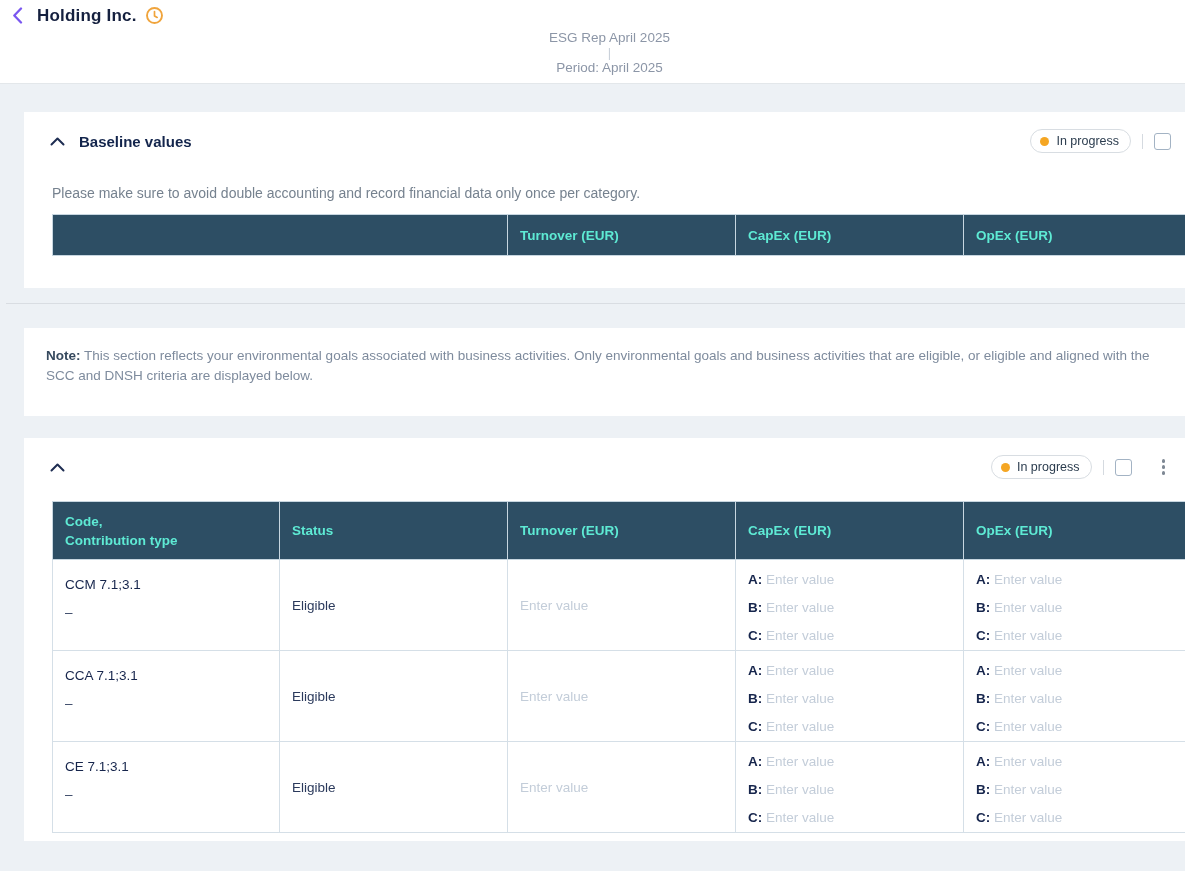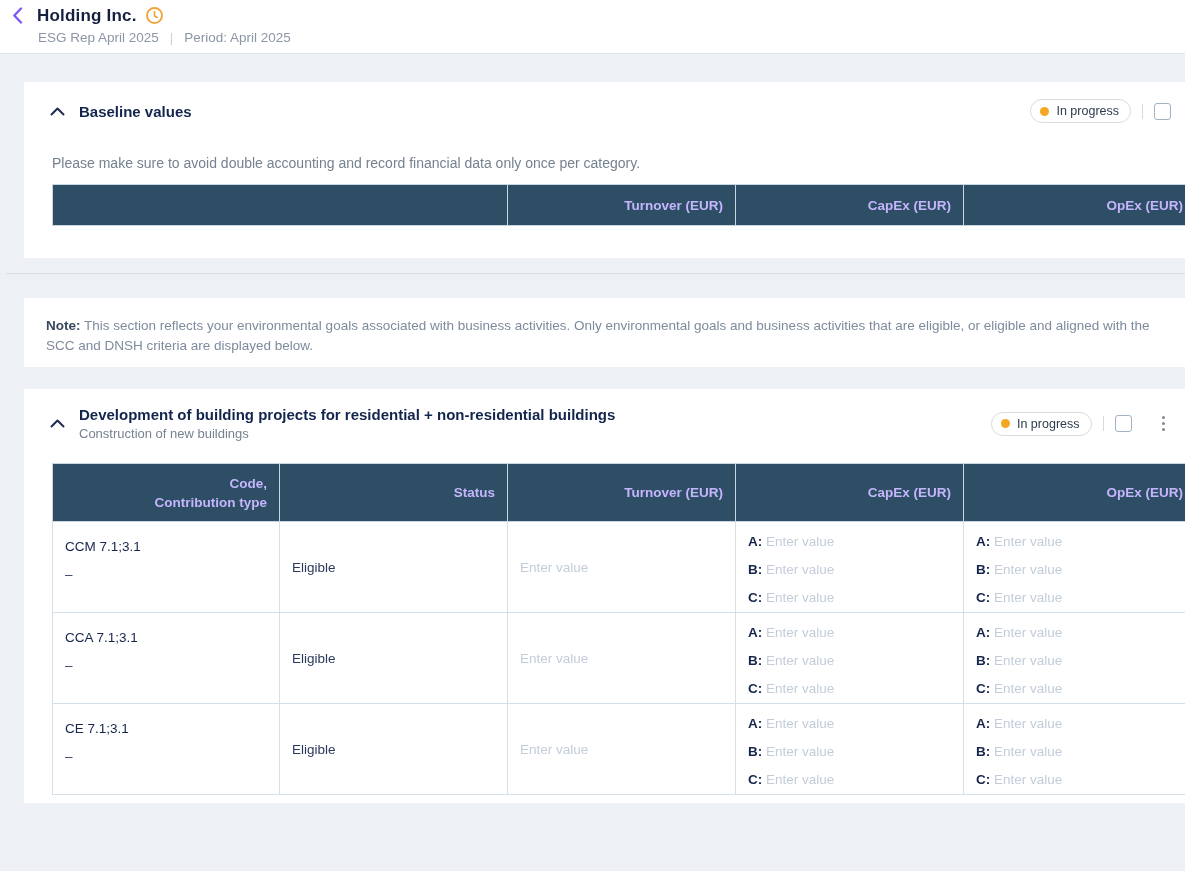--- a/index.html
+++ b/index.html
@@ -9,59 +9,59 @@
     background:#edf1f5;
     font-family:"Liberation Sans", sans-serif;
     color:#16254c;
   }
   
   .topbar { background:#fff; border-bottom:1px solid #e3e7ea; padding:5px 4px 8px 8px; }
   .title-row { display:flex; align-items:center; }
   .back-btn { background:none; border:none; padding:2px 4px; cursor:pointer; display:flex; align-items:center; }
   .page-title { font-size:17px; font-weight:bold; color:#15203f; margin:0 8px 0 10px; letter-spacing:.2px; }
   .clock { display:flex; align-items:center; }
-  .subtitle-row { display:flex; align-items:center; margin:4px 0 0 30px; font-size:13.5px; color:#8c96a7; }
+  .subtitle-row { display:flex; align-items:center; margin:4px 0 0 30px; font-size:13.5px; color:#8c96a7;flex-direction:column; }
   .subtle-sep { color:#c9d0d9; margin:0 11px; font-size:13px; }
   
   .card { background:#fff; margin-left:24px; }
   .card-baseline { margin-top:28px; padding:17px 14px 32px 22px; }
   .section-head { display:flex; align-items:center; }
   .collapse-btn { background:none; border:none; padding:2px 4px; cursor:pointer; display:flex; align-items:center; }
   .section-title { font-size:15px; font-weight:bold; color:#13254c; margin:0 0 0 10px; }
   .head-right { margin-left:auto; display:flex; align-items:center; gap:11px; }
   .badge { display:inline-flex; align-items:center; gap:7px; border:1px solid #d8dde2; border-radius:13px; padding:4px 11px 4px 9px; background:#fff; }
   .badge .dot { width:9px; height:9px; border-radius:50%; background:#f5a623; }
   .badge .badge-label { font-size:12.5px; color:#2b3c4e; }
   .vdiv { width:1px; height:15px; background:#d5dae0; }
   .checkbox { width:17px; height:17px; border:1.5px solid #a3b3c4; border-radius:3px; background:#fff; cursor:pointer; }
   .kebab { display:flex; flex-direction:column; gap:2.5px; align-items:center; padding:3px 6px; cursor:pointer; background:none; border:none; margin-left:13px; }
   .kebab i { width:3.5px; height:3.5px; border-radius:50%; background:#7e8894; }
   .helper { margin:32px 0 13px 6px; font-size:14px; color:#76828f; }
   
   table { border-collapse:collapse; table-layout:fixed; width:1143px; margin-left:6px; }
   table, th, td { border:1px solid #c7d6e0; }
   table { border:1px solid #a9c0cd; }
-  th { background:#2d4e64; color:#c4b5fd; font-size:13.5px; font-weight:bold; text-align:right; padding:8px 12px; vertical-align:middle; border-color:#c7d6e0; }
+  th { background:#2d4e64; color:#5eead4; font-size:13.5px; font-weight:bold; text-align:left; padding:8px 12px; vertical-align:middle; border-color:#c7d6e0; }
   .t1 th { height:41px; }
   .t1 td { height:42px; }
   td { background:#fff; font-size:13.5px; padding:0 12px; vertical-align:middle; border-color:#d5dfe7; }
   .row-label { font-weight:bold; color:#16254c; }
   .ph { color:#c3cdd9; }
   .t2 th { height:58px; line-height:19px; }
   .t2 td { height:84px; }
   .code-cell { vertical-align:top; padding-top:17px; }
   .code { font-weight:normal; color:#16254c; }
   .code-dash { margin-top:13px; color:#2b3a5c; }
   .status-cell { color:#2b3a5c; }
   .abc-cell { line-height:28px; padding-top:6px; }
   .abc-line b { color:#16254c; }
   .abc-line .ph { color:#c3cdd9; }
   
   .divider { height:1px; background:#d9dde2; margin:15px 0 24px 6px; }
-  .note-card { margin-top:0; padding:18px 26px 11px 22px; font-size:13.5px; line-height:20px; color:#7e8b9d; }
+  .note-card { margin-top:0; padding:18px 26px 30px 22px; font-size:13.5px; line-height:20px; color:#7e8b9d; }
   .note-card b { color:#36495e; }
   .card-activity { margin-top:22px; padding:17px 14px 8px 22px; }
   .head-text { margin-left:10px; }
   .section-title2 { font-size:15px; font-weight:bold; color:#13254c; margin:0; }
   .section-subtitle { font-size:13px; color:#76828f; margin:3px 0 0 0; }
   .t2 { margin-top:22px; }
   .t1 { margin-top:0; }
 </style>
 </head>
 <body>
@@ -134,24 +134,20 @@
   <span>This section reflects your environmental goals associated with business activities. Only environmental goals and business activities that are eligible, or eligible and aligned with the SCC and DNSH criteria are displayed below.</span>
 </section>
 
 <section class="card card-activity">
   <div class="section-head">
     <button class="collapse-btn">
       <svg width="15" height="9" viewBox="0 0 15 9">
         <path d="M1.5 7.5 L7.5 1.5 L13.5 7.5" stroke="#1e2d52" stroke-width="2" fill="none" stroke-linecap="round" stroke-linejoin="round"></path>
       </svg>
     </button>
-    <div class="head-text">
-      <h2 class="section-title2">Development of building projects for residential + non-residential buildings</h2>
-      <p class="section-subtitle">Construction of new buildings</p>
-    </div>
     <div class="head-right">
       <span class="badge">
         <i class="dot"></i>
         <span class="badge-label">In progress</span>
       </span>
       <span class="vdiv"></span>
       <span class="checkbox"></span>
       <button class="kebab">
           <i></i>
           <i></i>

